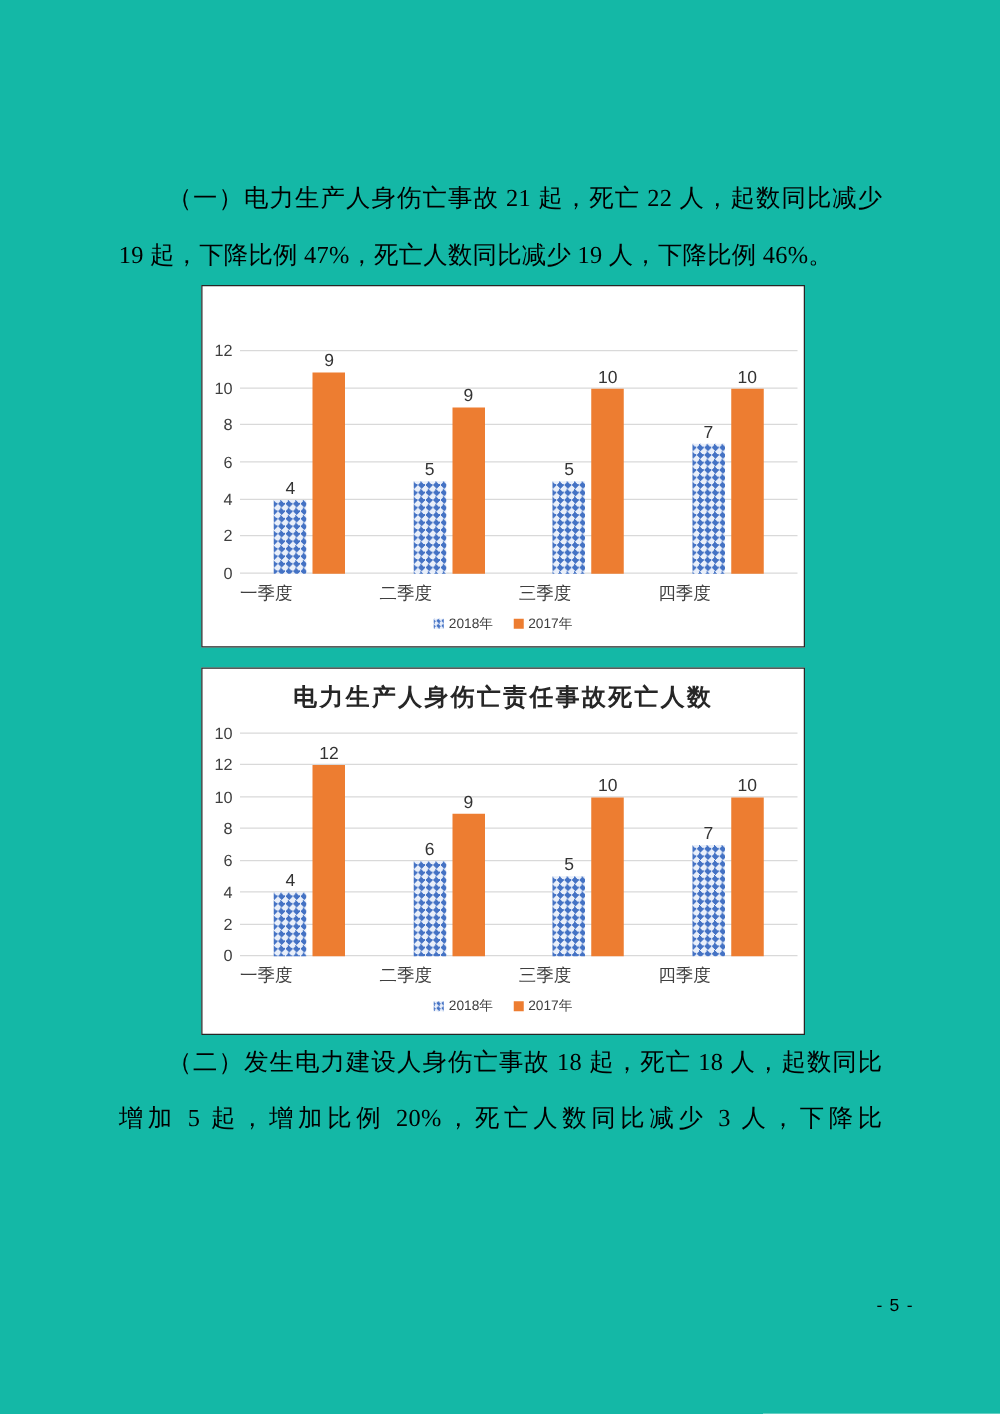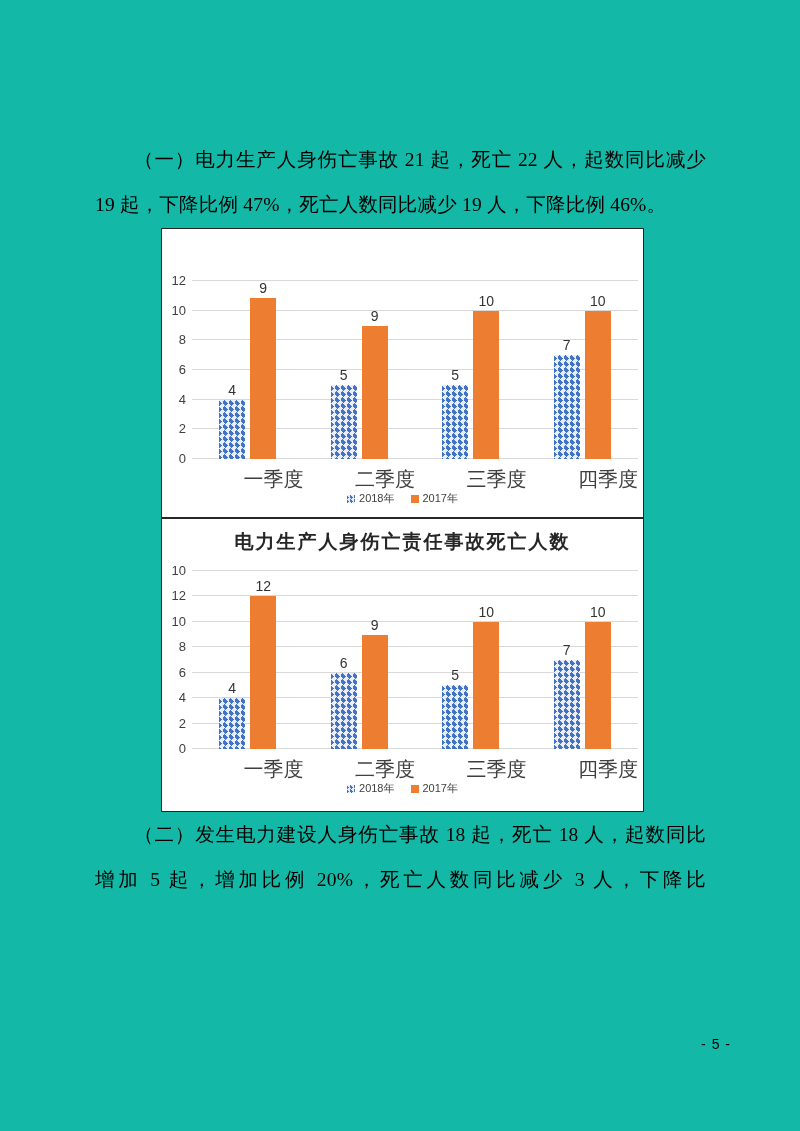--- a/index.html
+++ b/index.html
@@ -44,21 +44,21 @@
     position:relative;
     width:483px;
     height:290px;
     margin-left:66px;
     border:1.5px solid var(--chart-border);
     background:#fff;
     box-sizing:border-box;
     font-family:"Liberation Sans","DejaVu Sans",sans-serif;
   }
   .chart-box.first{ margin-top:1px; }
-  .chart-box.second{ height:294px; }
+  .chart-box.second{ margin-top:16px; height:294px; }
   .chart-title{
     margin-top:10px;
     text-align:center;
     font-size:19px;
     font-weight:700;
     letter-spacing:2px;
     color:#262626;
   }
   .y-axis{
     position:absolute;
@@ -112,22 +112,22 @@
   }
   .bar{ width:26px; }
   .x-labels{
     position:absolute;
     left:30px; top:237px;
     width:446px;
     display:flex;
   }
   .x-label{
     flex:1 1 0;
-    text-align:right;
-    font-size:20px;
+    text-align:left;
+    font-size:14px;
     color:var(--axis-text);
   }
   .legend{
     position:absolute;
     left:0; right:0; top:262px;
     display:flex;
     justify-content:center;
     align-items:center;
     gap:16px;
   }

